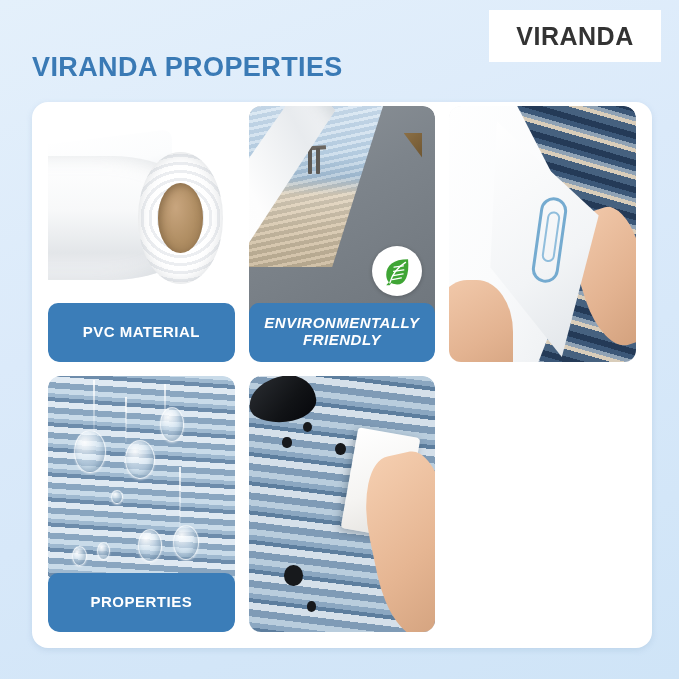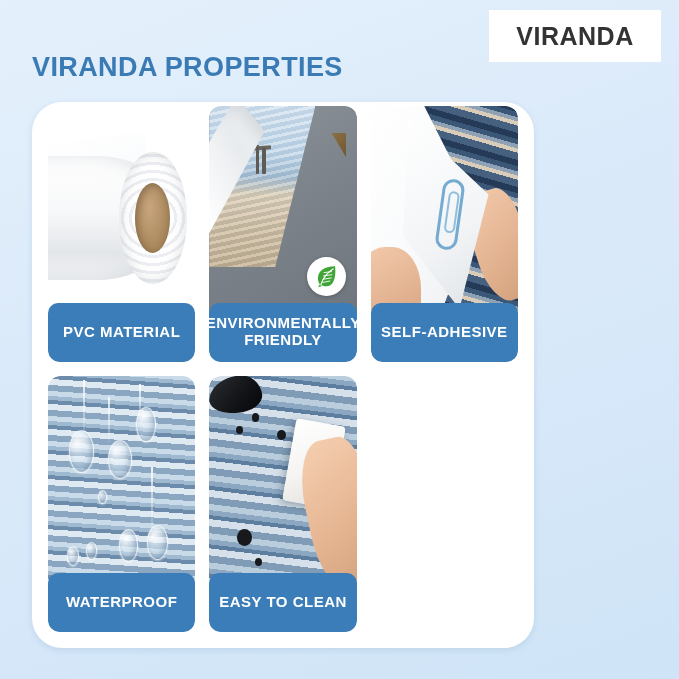--- a/index.html
+++ b/index.html
@@ -50,24 +50,24 @@
     letter-spacing: 0.4px;
     color: #3a7ab5;
     font-family: "Liberation Sans", sans-serif;
   }
 
   
   .card {
     position: absolute;
     left: 32px;
     top: 102px;
-    width: 502px;
+    width: 620px;
     height: 546px;
     background: #ffffff;
-    border-radius: 30px;
+    border-radius: 16px;
     box-sizing: border-box;
     padding: 4px 16px 16px 16px;
     box-shadow: 0 2px 6px rgba(100,140,180,0.18);
   }
 
   .grid {
     width: 100%;
     height: 100%;
     display: grid;
     grid-template-columns: repeat(3, 1fr);
@@ -104,21 +104,21 @@
     border-radius: 10px;
     margin-top: -10px;
     position: relative;
     z-index: 4;
     font-family: "Liberation Sans", sans-serif;
     display: flex;
     align-items: center;
     justify-content: center;
     min-height: 40px;
   }
-  .cell-label.two-line { min-height: 40px; }
+  .cell-label.two-line { min-height: 40px; font-style: italic; }
 
   
   .art-roll {
     position: absolute;
     inset: 0;
     background: #ffffff;
   }
   .roll-body {
     position: absolute;
     left: -18%;
@@ -506,57 +506,55 @@
           <div class="art-adhesive">
             <div class="adh-water"></div>
             <div class="hand adh-hand-r"></div>
             <div class="adh-backing"></div>
             <div class="adh-fold">
               <div class="adh-clip"></div>
             </div>
             <div class="hand adh-hand-l"></div>
           </div>
         </div>
-        <div class="cell-label">SELF-ADHESIVE</div>
       </div>
 
       <div class="cell">
         <div class="cell-media">
           <div class="art-water">
             <div class="streak" style="left:24%;top:2%;height:26%;"></div>
             <div class="streak" style="left:41%;top:10%;height:22%;"></div>
             <div class="streak" style="left:62%;top:4%;height:18%;"></div>
             <div class="streak" style="left:70%;top:44%;height:30%;"></div>
             <div class="drop" style="left:14%;top:26%;width:16%;height:20%;"></div>
             <div class="drop" style="left:41%;top:31%;width:15%;height:18%;"></div>
             <div class="drop" style="left:60%;top:15%;width:12%;height:16%;"></div>
             <div class="drop" style="left:48%;top:74%;width:12%;height:15%;"></div>
             <div class="drop" style="left:67%;top:72%;width:13%;height:16%;"></div>
             <div class="drop" style="left:13%;top:82%;width:7%;height:9%;"></div>
             <div class="drop" style="left:26%;top:80%;width:6%;height:8%;"></div>
             <div class="drop" style="left:34%;top:55%;width:5%;height:6%;"></div>
           </div>
         </div>
-        <div class="cell-label">WATERPROOF</div>
+        <div class="cell-label">PROPERTIES</div>
       </div>
 
       <div class="cell">
         <div class="cell-media">
           <div class="art-clean">
             <div class="stain" style="left:9%;top:9%;width:5%;height:4%;"></div>
             <div class="stain" style="left:20%;top:12%;width:4%;height:3%;"></div>
             <div class="stain" style="left:29%;top:18%;width:5%;height:4%;"></div>
             <div class="stain" style="left:18%;top:24%;width:5%;height:4%;"></div>
             <div class="stain" style="left:46%;top:26%;width:6%;height:5%;"></div>
             <div class="stain-big"></div>
             <div class="stain" style="left:19%;top:74%;width:10%;height:8%;"></div>
             <div class="stain" style="left:31%;top:88%;width:5%;height:4%;"></div>
             <div class="wipe"></div>
             <div class="clean-hand"></div>
           </div>
         </div>
-        <div class="cell-label">EASY TO CLEAN</div>
       </div>
 
 
     </div>
   </div>
 </div>
 
 </body></html>

